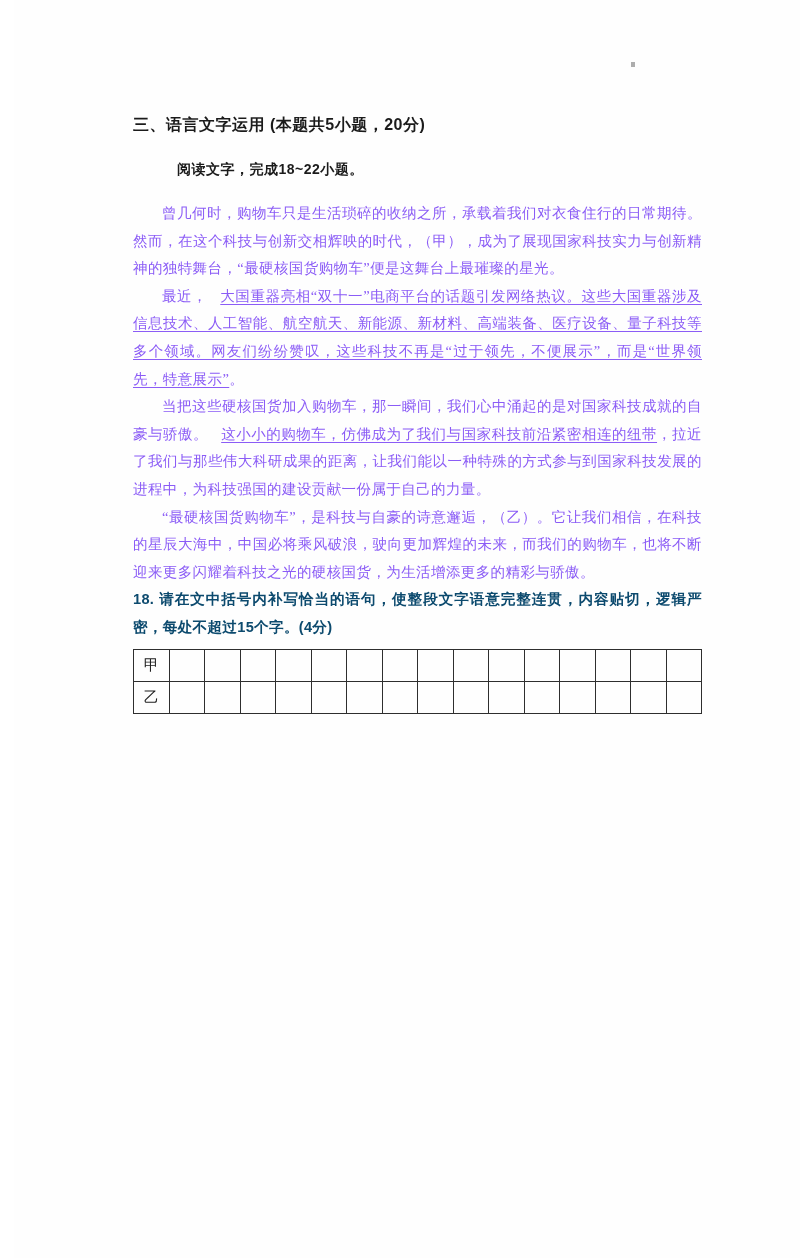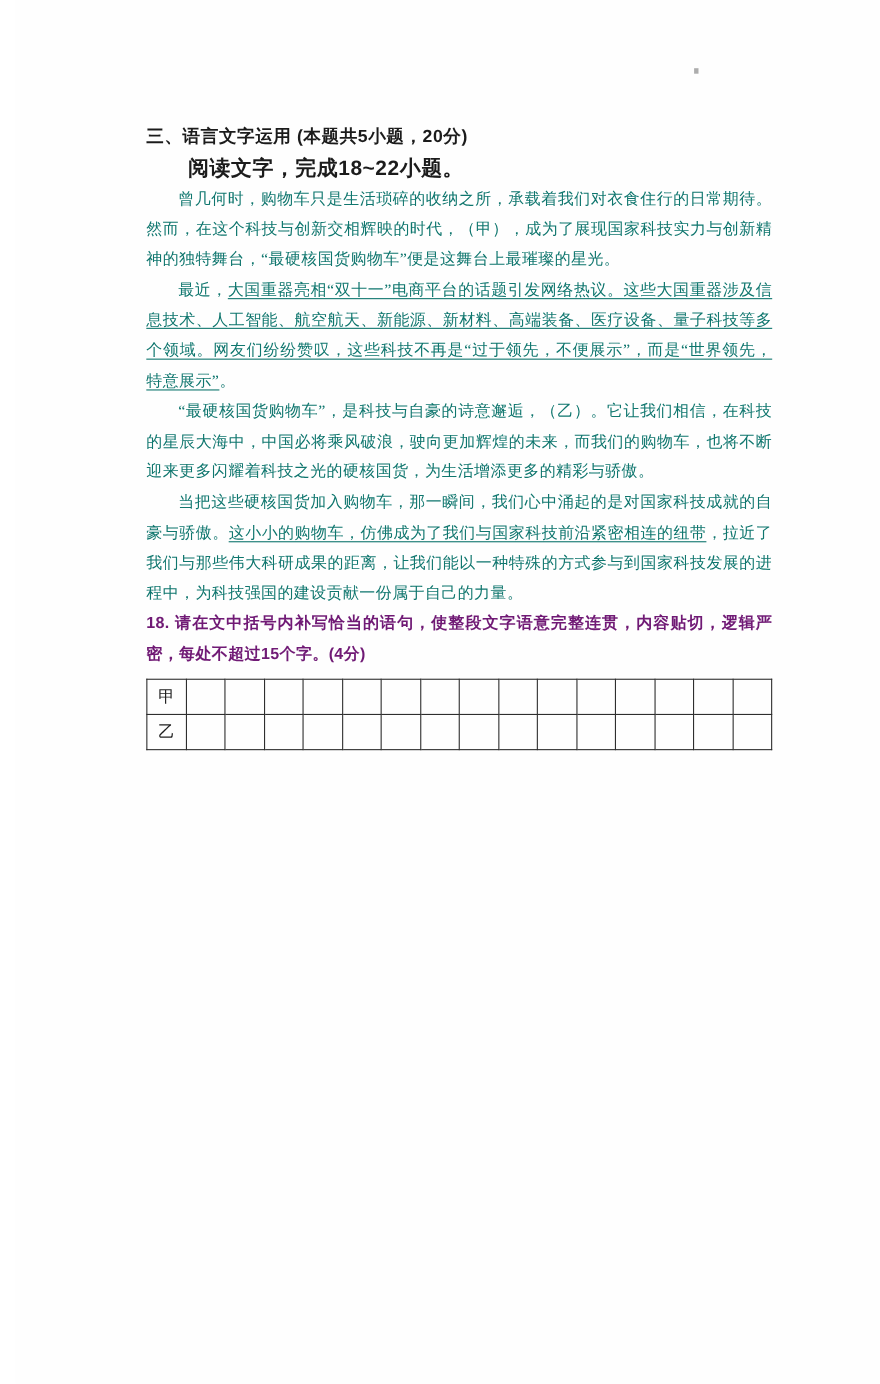--- a/index.html
+++ b/index.html
@@ -28,49 +28,50 @@
     font-family: "Liberation Sans", sans-serif;
     font-weight: bold;
     font-size: 16px;
     line-height: 29px;
     margin: 0;
     letter-spacing: 0.5px;
   }
   .instruction {
     font-family: "Liberation Sans", sans-serif;
     font-weight: bold;
-    font-size: 19px;
+    font-size: 14px;
     line-height: 29px;
     text-indent: 2em;
-    margin: 0;
+    margin: 16px;
     letter-spacing: 0.5px;
   }
   .para {
     font-size: 14.5px;
     line-height: 27.6px;
     text-indent: 2em;
     text-align: justify;
     margin: 0;
     letter-spacing: 0.4px;
-    color: #0f766e;
+    color: #8b5cf6;
   }
   .para u {
     text-decoration: underline;
     text-underline-offset: 3px;
     text-decoration-thickness: 1px;
+    margin-left: 13px;
   }
   .question {
     font-family: "Liberation Sans", sans-serif;
     font-weight: bold;
     font-size: 14.6px;
     line-height: 27.6px;
     text-align: justify;
     margin: 0;
     letter-spacing: 0.3px;
-    color: #701a75;
+    color: #0c4a6e;
   }
   .answer-table {
     width: 100%;
     border-collapse: collapse;
     table-layout: fixed;
     margin: 7px 0 6px 0;
   }
   .answer-table td {
     border: 1.5px solid #2e2e2e;
     height: 31px;
@@ -94,23 +95,23 @@
 
     <p class="heading">三、语言文字运用 (本题共5小题，20分)</p>
 
     <p class="instruction">阅读文字，完成18~22小题。</p>
 
     <p class="para"><span>曾几何时，购物车只是生活琐碎的收纳之所，承载着我们对衣食住行的日常期待。然而，在这个科技与创新交相辉映的时代，（甲），成为了展现国家科技实力与创新精神的独特舞台，“最硬核国货购物车”便是这舞台上最璀璨的星光。</span><u></u><span></span></p>
 
     <p class="para"><span>最近，</span><u>大国重器亮相“双十一”电商平台的话题引发网络热议。这些大国重器涉及信息技术、人工智能、航空航天、新能源、新材料、高端装备、医疗设备、量子科技等多个领域。网友们纷纷赞叹，这些科技不再是“过于领先，不便展示”，而是“世界领先，特意展示”</u><span>。</span></p>
 
 
+    <p class="para"><span>当把这些硬核国货加入购物车，那一瞬间，我们心中涌起的是对国家科技成就的自豪与骄傲。</span><u>这小小的购物车，仿佛成为了我们与国家科技前沿紧密相连的纽带</u><span>，拉近了我们与那些伟大科研成果的距离，让我们能以一种特殊的方式参与到国家科技发展的进程中，为科技强国的建设贡献一份属于自己的力量。</span></p>
+
     <p class="para"><span>“最硬核国货购物车”，是科技与自豪的诗意邂逅，（乙）。它让我们相信，在科技的星辰大海中，中国必将乘风破浪，驶向更加辉煌的未来，而我们的购物车，也将不断迎来更多闪耀着科技之光的硬核国货，为生活增添更多的精彩与骄傲。</span><u></u><span></span></p>
-
-    <p class="para"><span>当把这些硬核国货加入购物车，那一瞬间，我们心中涌起的是对国家科技成就的自豪与骄傲。</span><u>这小小的购物车，仿佛成为了我们与国家科技前沿紧密相连的纽带</u><span>，拉近了我们与那些伟大科研成果的距离，让我们能以一种特殊的方式参与到国家科技发展的进程中，为科技强国的建设贡献一份属于自己的力量。</span></p>
 
     <p class="question">18. 请在文中括号内补写恰当的语句，使整段文字语意完整连贯，内容贴切，逻辑严密，每处不超过15个字。(4分)</p>
 
     <table class="answer-table">
       <tbody>
           <tr>
         <td class="row-label">甲</td>
         <td></td>
         <td></td>
         <td></td>

